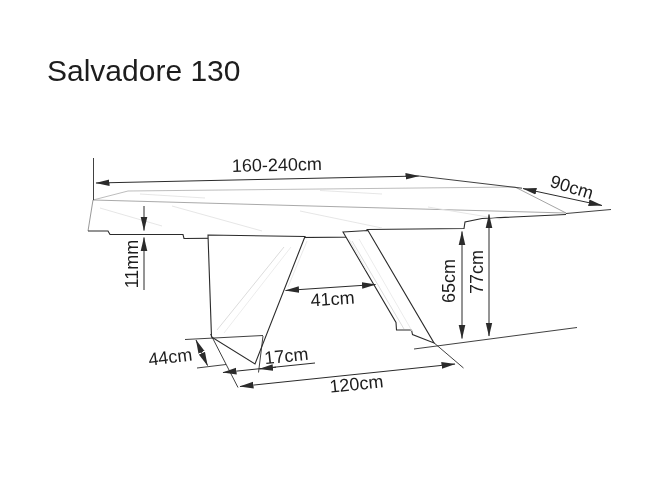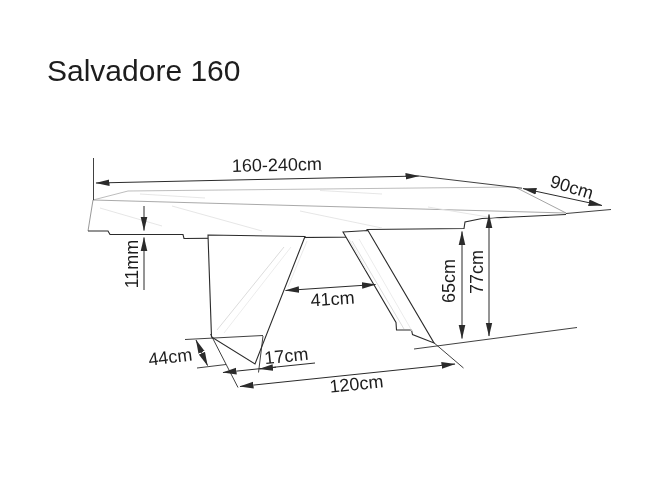--- a/index.html
+++ b/index.html
@@ -16,21 +16,21 @@
     font-family:"Liberation Sans", sans-serif;
     font-size:18px;fill:#1d1d1d;
   }
   svg text.vert{font-size:18px;}
 </style>
 </head>
 <body>
 
 <div class="canvas">
 
-  <div class="title">Salvadore 160</div>
+  <div class="title">Salvadore 130</div>
 
   <svg width="665" height="492" viewBox="0 0 665 492">
     <defs>
       <marker id="arr" viewBox="0 0 14 8" refX="13.5" refY="4" markerWidth="14" markerHeight="8" orient="auto-start-reverse">
         <path d="M0,0.7 L14,4 L0,7.3 Z" fill="#2b2b2b"></path>
       </marker>
     </defs>
 
     <g>
 

